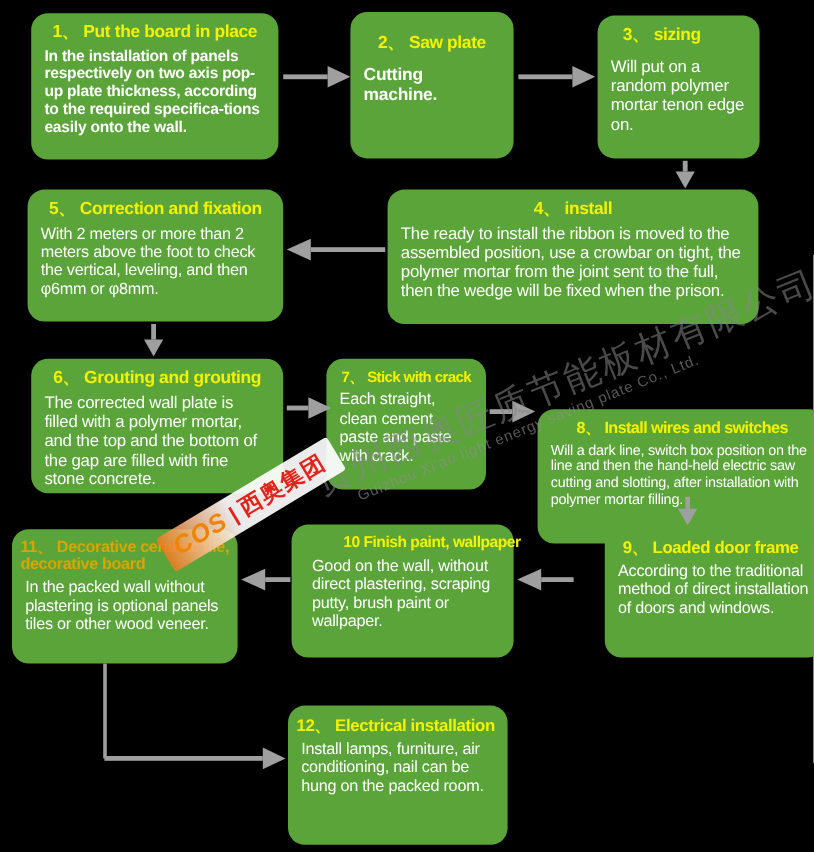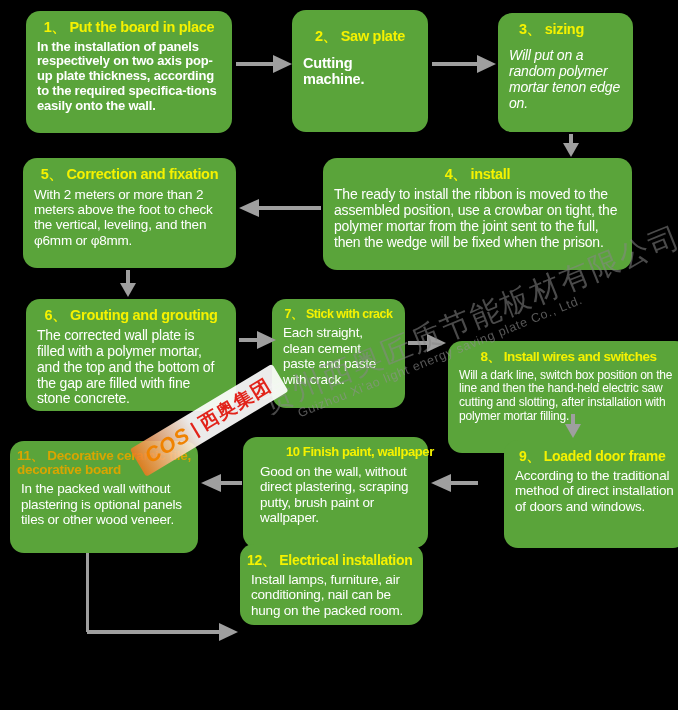--- a/index.html
+++ b/index.html
@@ -19,39 +19,39 @@
   .fbox-body{
     font-size:13.5px;line-height:1.14;letter-spacing:-0.2px;text-align:left;
   }
   .box-1{left:26px;top:11px;width:206px;height:122px;}
   .box-1 .fbox-body{font-weight:bold;font-size:13px;}
   .box-2{left:292px;top:10px;width:136px;height:122px;}
   .box-2 .fbox-title{margin-top:10px;}
   .box-2 .fbox-body{font-weight:bold;font-size:14.5px;margin-top:10px;}
   .box-3{left:498px;top:13px;width:135px;height:119px;}
   .box-3 .fbox-title{text-align:left;padding-left:14px;}
-  .box-3 .fbox-body{font-size:14px;margin-top:10px;font-style:italic;}
+  .box-3 .fbox-body{font-size:14px;margin-top:10px;}
   .box-4{left:323px;top:158px;width:309px;height:112px;}
   .box-4 .fbox-body{font-size:14px;}
   .box-5{left:23px;top:158px;width:213px;height:110px;}
   .box-6{left:26px;top:299px;width:210px;height:112px;}
   .box-6 .fbox-body{font-size:14px;}
   .box-7{left:272px;top:299px;width:133px;height:109px;}
   .box-7 .fbox-title{font-size:12.5px;letter-spacing:-0.5px;}
   .box-8{left:448px;top:300px;width:241px;height:112px;margin-top:41px;}
   .box-8 .fbox-title{font-size:13.5px;letter-spacing:-0.5px;}
   .box-8 .fbox-body{font-size:12px;}
   .box-9{left:480px;top:440px;width:183px;height:108px;margin-left:24px;}
   .box-9 .fbox-title{font-size:14px;text-align:left;padding-left:8px;}
   .box-10{left:243px;top:437px;width:185px;height:111px;}
   .box-10 .fbox-title{font-size:13px;letter-spacing:-0.4px;text-align:right;margin-left:32px;}
   .box-10 .fbox-body{padding-left:6px;}
   .box-11{left:10px;top:441px;width:188px;height:112px;}
   .box-11 .fbox-title{font-size:13.5px;text-align:left;white-space:normal;color:#d9a500;line-height:1.05;}
-  .box-12{left:240px;top:544px;width:183px;height:81px;}
+  .box-12{left:240px;top:588px;width:183px;height:116px;}
   .box-12 .fbox-title{font-size:14px;text-align:left;}
   
   .arrow{position:absolute;z-index:1;}
   .arrow-r{height:4px;background:#9f9f9f;}
   .arrow-r::after{content:"";position:absolute;right:-19px;top:50%;transform:translateY(-50%);
     border-left:19px solid #9f9f9f;border-top:9px solid transparent;border-bottom:9px solid transparent;}
   .arrow-l{height:4px;background:#9f9f9f;}
   .arrow-l::before{content:"";position:absolute;left:-20px;top:50%;transform:translateY(-50%);
     border-right:20px solid #9f9f9f;border-top:9px solid transparent;border-bottom:9px solid transparent;}
   .arrow-d{width:4px;background:#9f9f9f;}

